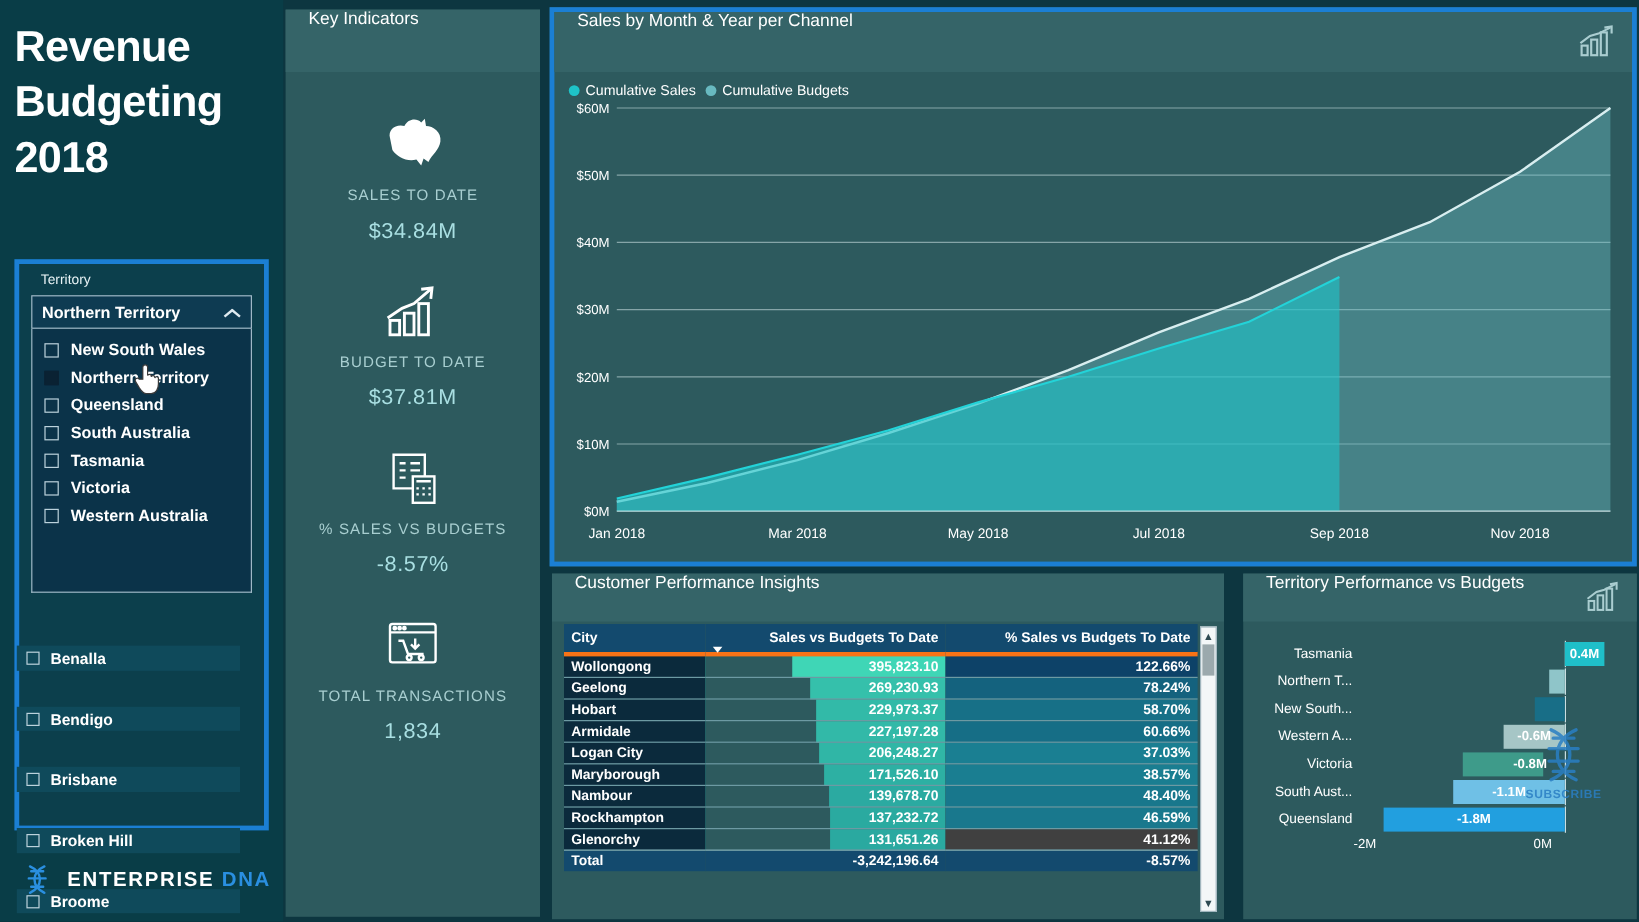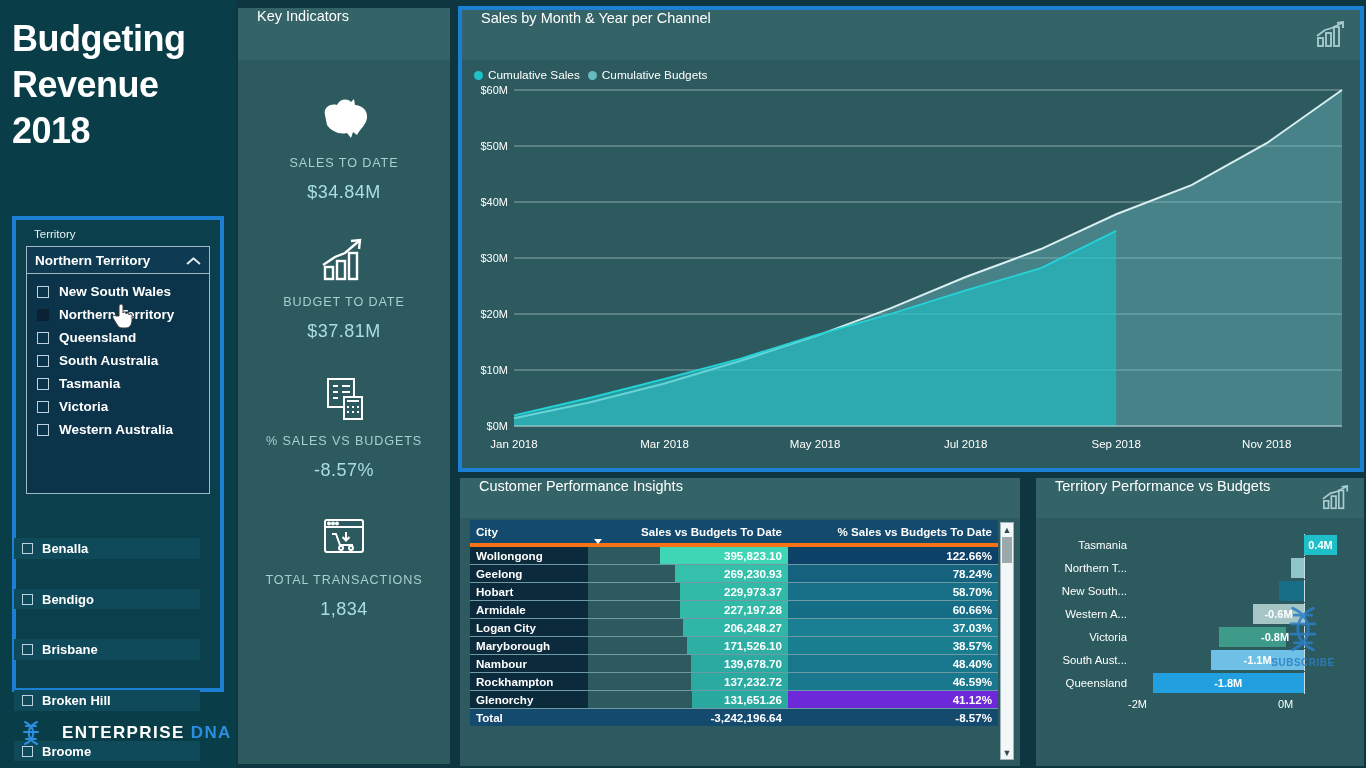--- a/index.html
+++ b/index.html
@@ -80,21 +80,21 @@
     background: #0f4a5b; margin-bottom: 1px; padding-left: 8px; margin-top: 30px;
   }
   .city-item .cbox { width: 11px; height: 11px; margin-right: 9px; }
   .city-item .lbl {
     color: #ffffff; font-size: 13px; font-weight: bold; white-space: nowrap;
   }
 
   
   #logo {
     position: absolute; left: 16px; top: 718px;
-    display: flex; align-items: center; gap: 16px;
+    display: flex; align-items: center; gap: 10px;
   }
   #logo .logo-text {
     font-size: 17px; font-weight: bold; letter-spacing: 1.4px;
   }
   .lt-a { color: #ffffff; }
   .lt-b { color: #2a8fe0; }
 
   
   #kpi-panel {
     position: absolute; left: 238px; top: 8px; width: 212px; height: 756px;
@@ -211,22 +211,22 @@
   }
 </style>
 </head>
 <body>
 
 <div id="app">
 
   <div id="sidebar">
 
     <div id="page-title">
+      <div>Revenue</div>
       <div>Budgeting</div>
-      <div>Revenue</div>
       <div>2018</div>
     </div>
 
     <div id="territory-slicer">
       <div id="territory-label">Territory</div>
 
       <div id="territory-dropdown">
         <span class="dd-value">Northern Territory</span>
         <span class="chevron-up"></span>
       </div>
@@ -490,21 +490,21 @@
               <td class="num" style="background:rgb(24,119,140);">48.40%</td>
             </tr>
             <tr>
               <td class="city-cell">Rockhampton</td>
               <td class="num" style="background:linear-gradient(to right,#2d5a5e 0%,#2d5a5e 51.661949736959095%,rgb(42,170,160) 51.661949736959095%,rgb(42,170,160) 100%);">137,232.72</td>
               <td class="num" style="background:rgb(25,120,141);">46.59%</td>
             </tr>
             <tr>
               <td class="city-cell">Glenorchy</td>
               <td class="num" style="background:linear-gradient(to right,#2d5a5e 0%,#2d5a5e 52%,rgb(42,169,160) 52%,rgb(42,169,160) 100%);">131,651.26</td>
-              <td class="num" style="background:#6d28d9;">41.12%</td>
+              <td class="num" style="background:#404040;">41.12%</td>
             </tr>
           </tbody>
         <tfoot>
           <tr class="total-row">
             <td>Total</td>
             <td class="num">-3,242,196.64</td>
             <td class="num">-8.57%</td>
           </tr>
         </tfoot>
       </table>

